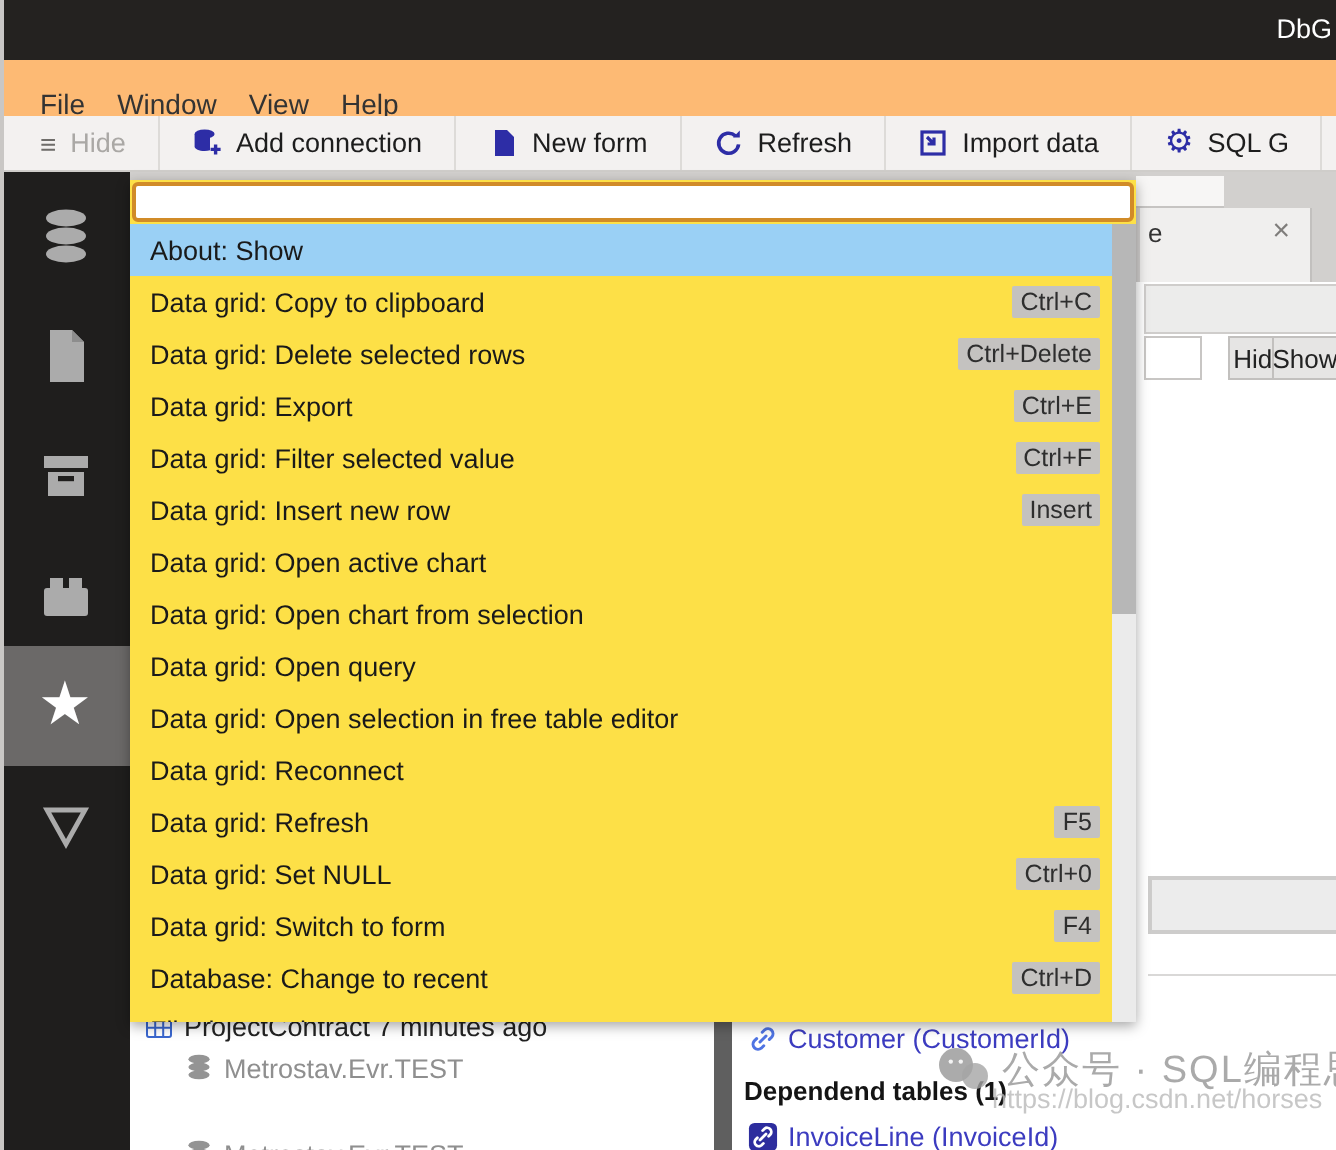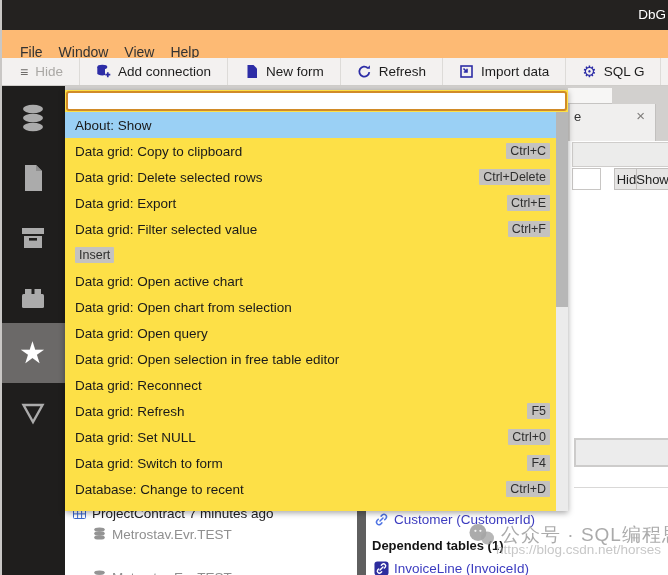--- a/index.html
+++ b/index.html
@@ -260,20 +260,21 @@
       </div>
       <div class="pal-item">
         <span>Data grid: Export</span>
         <span class="kbd">Ctrl+E</span>
       </div>
       <div class="pal-item">
         <span>Data grid: Filter selected value</span>
         <span class="kbd">Ctrl+F</span>
       </div>
       <div class="pal-item">
+        <span>Data grid: Insert new row</span>
         <span class="kbd">Insert</span>
       </div>
       <div class="pal-item">
         <span>Data grid: Open active chart</span>
 
       </div>
       <div class="pal-item">
         <span>Data grid: Open chart from selection</span>
 
       </div>

